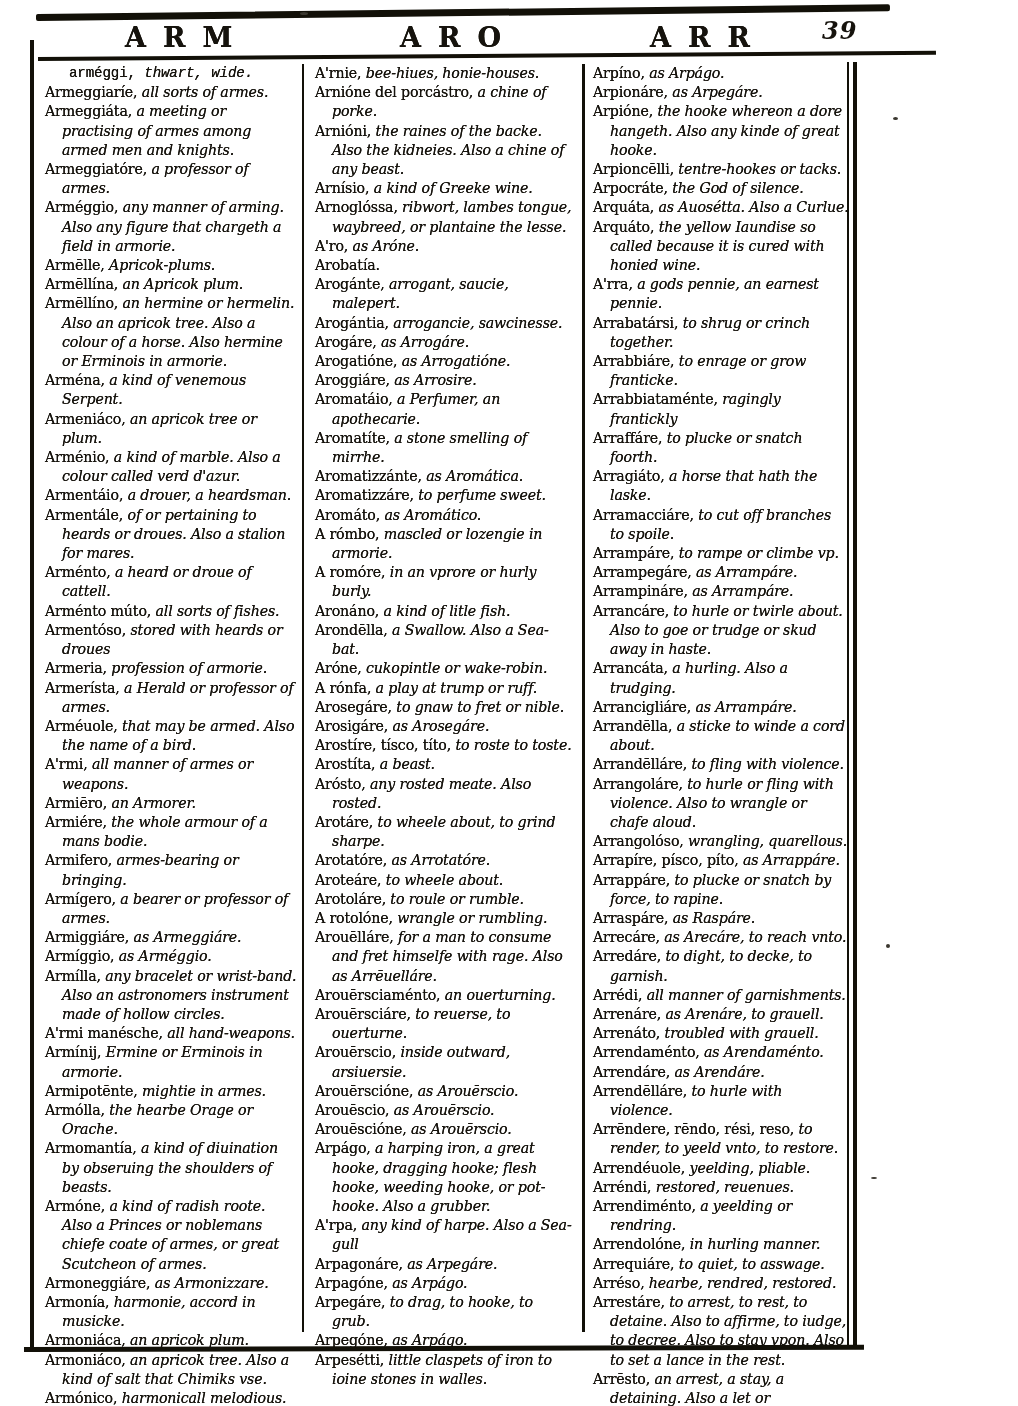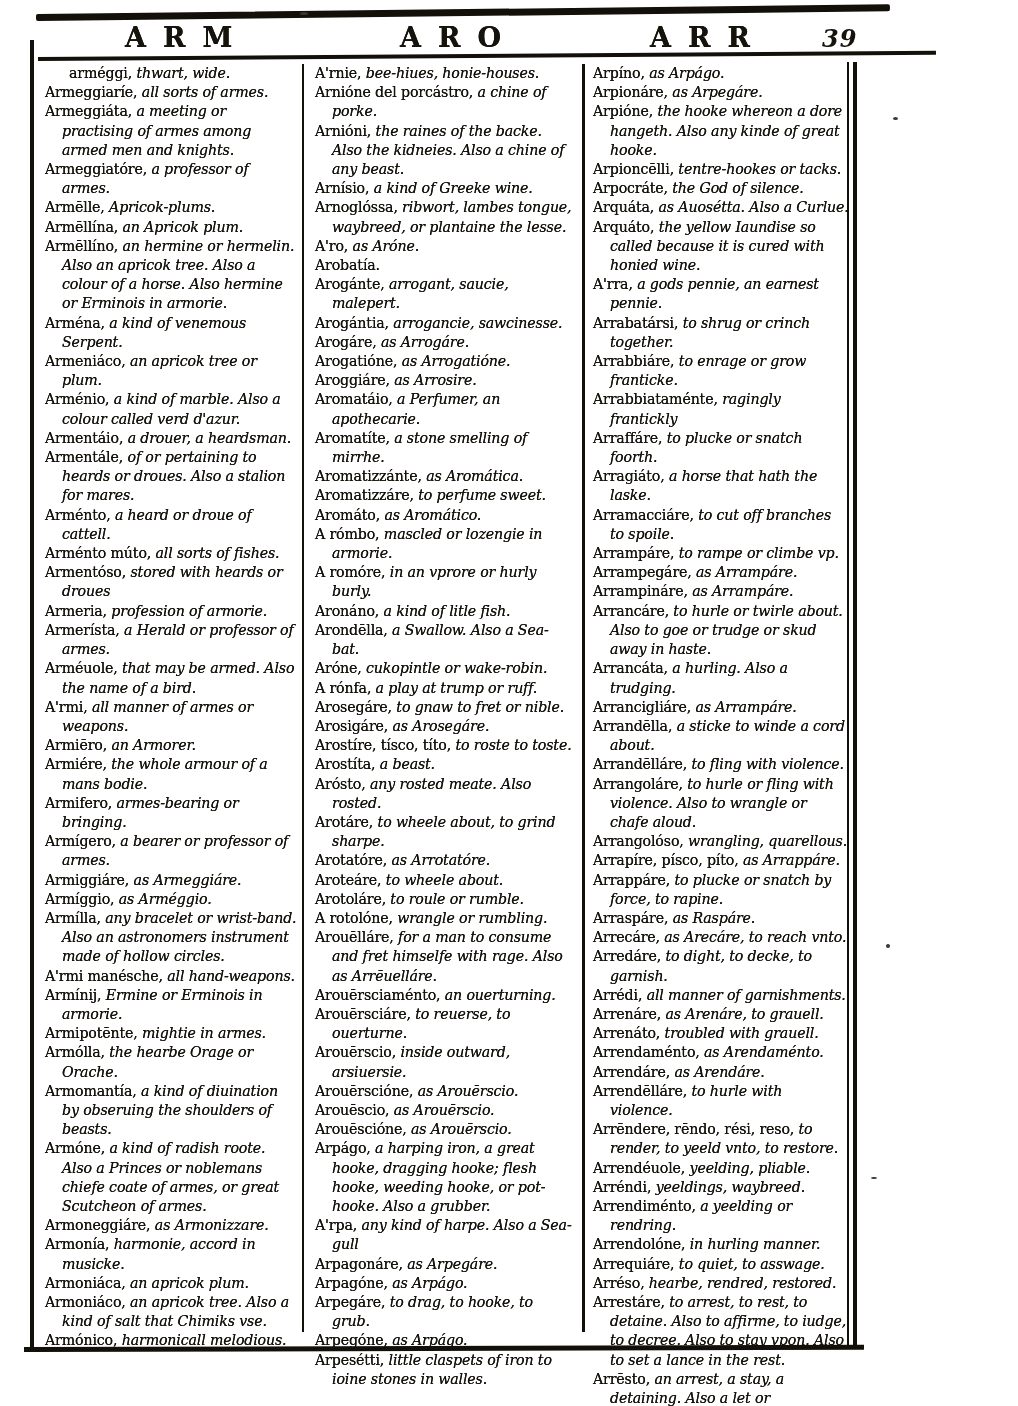--- a/index.html
+++ b/index.html
@@ -15,29 +15,29 @@
   #colsep-1{left:302px;top:64px;width:2px;height:1268px;}
   #colsep-2{left:582px;top:64px;width:3px;height:1268px;}
 
   #header{position:absolute;top:22px;left:0;width:100%;height:36px;
           font-weight:bold;font-size:27px;letter-spacing:17px;
           text-shadow:0 0 0.5px currentColor;}
   .hdr-sec{position:absolute;top:0;}
   #hdr-arm{left:125px;}
   #hdr-aro{left:400px;}
   #hdr-arr{left:650px;}
-  #page-number{position:absolute;left:822px;top:24px;font-size:24px;font-weight:bold;font-style:italic;letter-spacing:1px;}
+  #page-number{position:absolute;left:822px;top:16px;font-size:24px;font-weight:bold;font-style:italic;letter-spacing:1px;}
 
   .col{position:absolute;top:64px;font-size:14.2px;line-height:19.2px;
        text-shadow:0 0 0.35px currentColor;letter-spacing:-0.15px;}
   #col-1{left:45px;width:254px;}
   #col-2{left:315px;width:260px;}
   #col-3{left:593px;width:256px;}
   .entry{margin:0;padding-left:17px;text-indent:-17px;}
-  .entry.cont{padding-left:24px;text-indent:0;}
+  .entry.cont{padding-left:24px;text-indent:0;font-family:Liberation Mono, monospace;}
   .head{font-style:normal;}
   .def{font-style:italic;}
 
   .speck{position:absolute;background:#3a372f;border-radius:50%;}
   #speck-1{left:893px;top:117px;width:5px;height:3px;}
   #speck-2{left:886px;top:944px;width:4px;height:4px;}
   #speck-3{left:871px;top:1177px;width:6px;height:2px;}
   #speck-4{left:300px;top:12px;width:8px;height:3px;}
 </style>
 </head>
@@ -60,20 +60,21 @@
   <div class="rule" id="border-right-a"></div>
   <div class="rule" id="border-right-b"></div>
   <div class="rule" id="colsep-1"></div>
   <div class="rule" id="colsep-2"></div>
 
   <div class="col" id="col-1">
       <p class="entry cont"><span class="head">arméggi, </span><span class="def">thwart, wide.</span></p>
       <p class="entry"><span class="head">Armeggiaríe, </span><span class="def">all sorts of armes.</span></p>
       <p class="entry"><span class="head">Armeggiáta, </span><span class="def">a meeting or practising of armes among armed men and knights.</span></p>
       <p class="entry"><span class="head">Armeggiatóre, </span><span class="def">a professor of armes.</span></p>
+      <p class="entry"><span class="head">Arméggio, </span><span class="def">any manner of arming. Also any figure that chargeth a field in armorie.</span></p>
       <p class="entry"><span class="head">Armēlle, </span><span class="def">Apricok-plums.</span></p>
       <p class="entry"><span class="head">Armēllína, </span><span class="def">an Apricok plum.</span></p>
       <p class="entry"><span class="head">Armēllíno, </span><span class="def">an hermine or hermelin. Also an apricok tree. Also a colour of a horse. Also hermine or Erminois in armorie.</span></p>
       <p class="entry"><span class="head">Arména, </span><span class="def">a kind of venemous Serpent.</span></p>
       <p class="entry"><span class="head">Armeniáco, </span><span class="def">an apricok tree or plum.</span></p>
       <p class="entry"><span class="head">Arménio, </span><span class="def">a kind of marble. Also a colour called verd d'azur.</span></p>
       <p class="entry"><span class="head">Armentáio, </span><span class="def">a drouer, a heardsman.</span></p>
       <p class="entry"><span class="head">Armentále, </span><span class="def">of or pertaining to heards or droues. Also a stalion for mares.</span></p>
       <p class="entry"><span class="head">Arménto, </span><span class="def">a heard or droue of cattell.</span></p>
       <p class="entry"><span class="head">Arménto múto, </span><span class="def">all sorts of fishes.</span></p>
@@ -182,21 +183,21 @@
       <p class="entry"><span class="head">Arrecáre, </span><span class="def">as Arecáre, to reach vnto.</span></p>
       <p class="entry"><span class="head">Arredáre, </span><span class="def">to dight, to decke, to garnish.</span></p>
       <p class="entry"><span class="head">Arrédi, </span><span class="def">all manner of garnishments.</span></p>
       <p class="entry"><span class="head">Arrenáre, </span><span class="def">as Arenáre, to grauell.</span></p>
       <p class="entry"><span class="head">Arrenáto, </span><span class="def">troubled with grauell.</span></p>
       <p class="entry"><span class="head">Arrendaménto, </span><span class="def">as Arendaménto.</span></p>
       <p class="entry"><span class="head">Arrendáre, </span><span class="def">as Arendáre.</span></p>
       <p class="entry"><span class="head">Arrendēlláre, </span><span class="def">to hurle with violence.</span></p>
       <p class="entry"><span class="head">Arrēndere, rēndo, rési, reso, </span><span class="def">to render, to yeeld vnto, to restore.</span></p>
       <p class="entry"><span class="head">Arrendéuole, </span><span class="def">yeelding, pliable.</span></p>
-      <p class="entry"><span class="head">Arréndi, </span><span class="def">yeeldings, waybreed.</span></p>
+      <p class="entry"><span class="head">Arréndi, </span><span class="def">restored, reuenues.</span></p>
       <p class="entry"><span class="head">Arrendiménto, </span><span class="def">a yeelding or rendring.</span></p>
       <p class="entry"><span class="head">Arrendolóne, </span><span class="def">in hurling manner.</span></p>
       <p class="entry"><span class="head">Arrequiáre, </span><span class="def">to quiet, to asswage.</span></p>
       <p class="entry"><span class="head">Arréso, </span><span class="def">hearbe, rendred, restored.</span></p>
       <p class="entry"><span class="head">Arrestáre, </span><span class="def">to arrest, to rest, to detaine. Also to affirme, to iudge, to decree. Also to stay vpon. Also to set a lance in the rest.</span></p>
       <p class="entry"><span class="head">Arrēsto, </span><span class="def">an arrest, a stay, a detaining. Also a let or impediment. Also a decree or ordinance giuen by law.</span></p>
     </div>
 
   <div class="rule" id="rule-bottom"></div>
 

